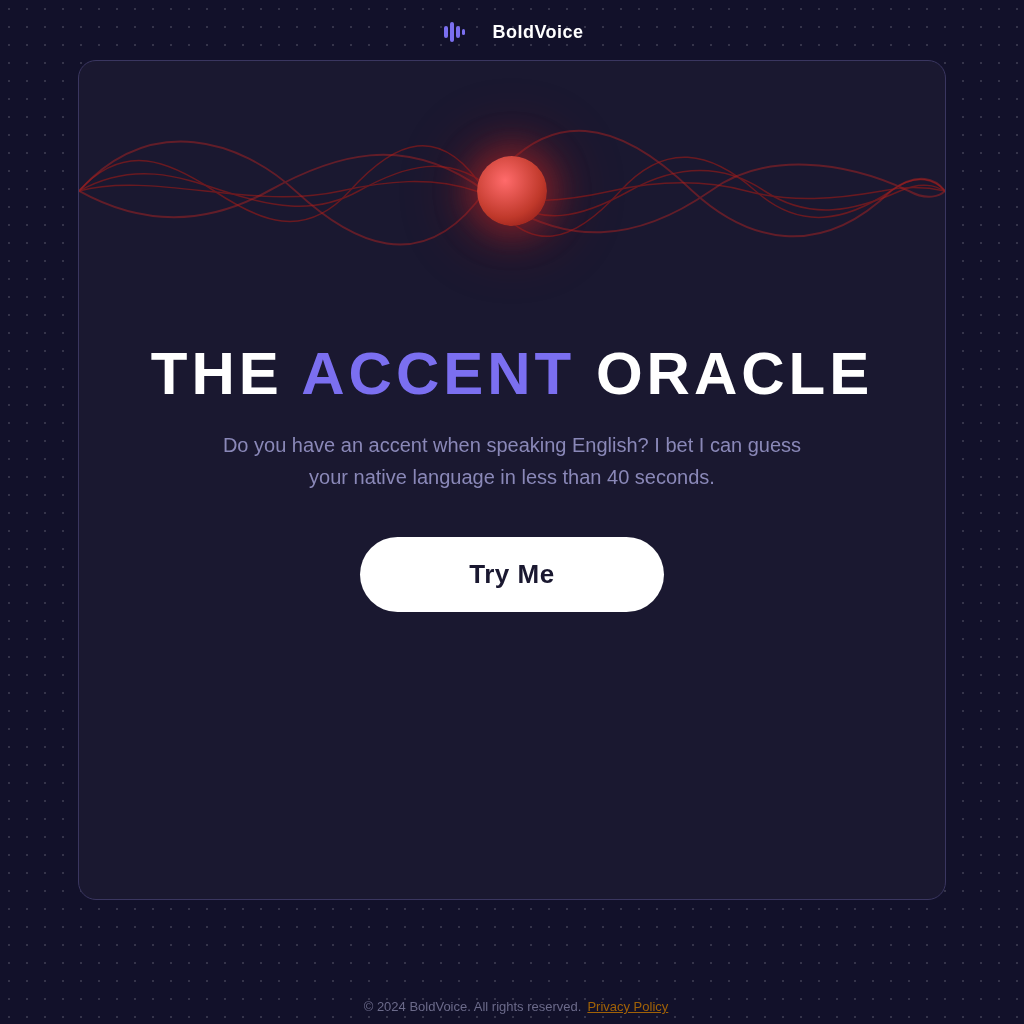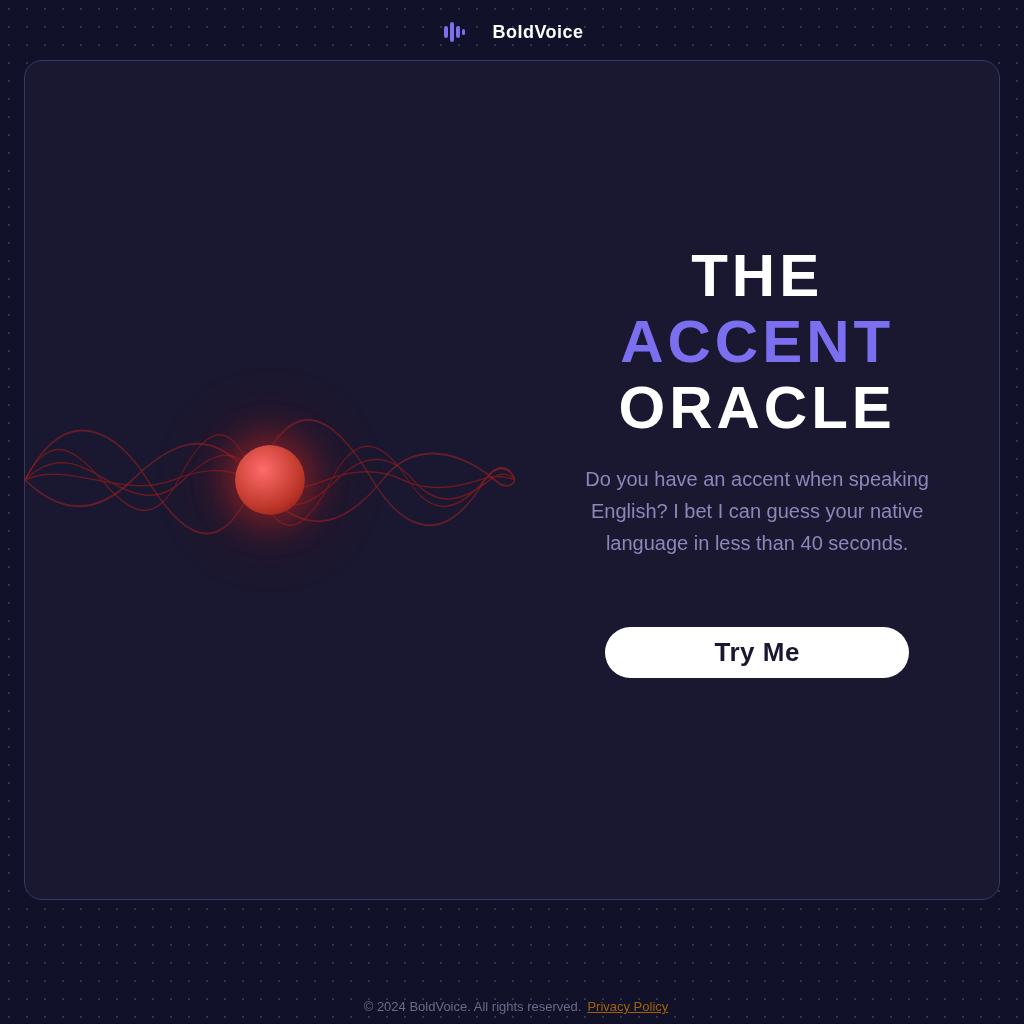--- a/index.html
+++ b/index.html
@@ -41,26 +41,27 @@
 
     .logo-text {
       color: #fff;
       font-size: 18px;
       font-weight: 700;
       letter-spacing: 0.5px;
     }
 
     
     .card {
-      width: 976px;
+      width: 868px;
       min-height: 840px;
       background: #1a1830;
       border-radius: 18px;
       border: 1.5px solid #3a3660;
       display: flex;
+      flex-direction: column;
       align-items: center;
       position: relative;
       overflow: hidden;
       margin-top: 0;
     }
 
     
     .waveform-area {
       width: 100%;
       height: 260px;
@@ -119,28 +120,27 @@
       line-height: 1.6;
       max-width: 580px;
       margin-bottom: 44px;
     }
 
     .try-btn {
       background: #ffffff;
       color: #1a1830;
       border: none;
       border-radius: 50px;
-      padding: 10px 0;
+      padding: 22px 0;
       width: 304px;
       font-size: 26px;
       font-weight: 600;
       cursor: pointer;
       letter-spacing: 0.5px;
       transition: background 0.2s;
-      margin-top: 24px;
     }
 
     
     .footer {
       position: absolute;
       bottom: 0;
       width: 1024px;
       left: 4px;
       display: flex;
       justify-content: center;

